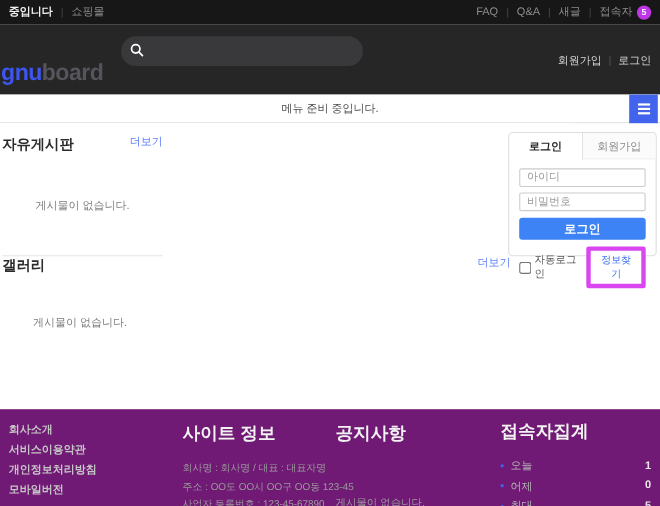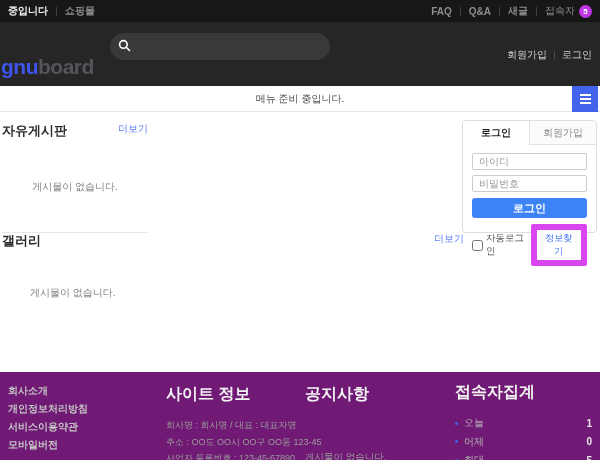--- a/index.html
+++ b/index.html
@@ -5,21 +5,21 @@
   * { margin:0; padding:0; box-sizing:border-box; }
   html,body { width:600px; height:460px; overflow:hidden; background:#fff;
               font-family:"Liberation Sans", sans-serif; }
   .page { position:relative; width:600px; height:460px; background:#fff; }
 
   
   .topbar { position:absolute; left:0; top:0; width:600px; height:22px;
             background:#171717; display:flex; align-items:center;
             justify-content:space-between; padding:0 8px; }
   .topbar .grp { display:flex; align-items:center; height:100%; }
-  .tb-item { font-size:10px; color:#8d8d8d; padding:0 8px; cursor:pointer;font-weight:bold; }
+  .tb-item { font-size:10px; color:#8d8d8d; padding:0 8px; cursor:pointer; }
   .tb-item.first { padding-left:0; }
   .tb-item.strong { color:#f0f0f0; font-weight:bold; }
   .tb-sep { width:1px; height:9px; background:#3d3d3d; }
   .visitor-wrap { display:flex; align-items:center; gap:4px; padding:0 0 0 8px; }
   .visitor-label { font-size:10px; color:#8d8d8d; }
   .badge { min-width:13px; height:13px; border-radius:50%; background:#c136e4;
            color:#fff; font-size:8px; font-weight:bold; display:flex;
            align-items:center; justify-content:center; }
 
   
@@ -86,21 +86,21 @@
   .login-input::placeholder { color:#999; }
   .login-submit { width:100%; height:20px; background:#3d83f5; color:#fff;
                   border:none; border-radius:3px; font-size:11px; font-weight:bold;
                   cursor:pointer; margin-top:1px;
                   font-family:"Liberation Sans", sans-serif; }
   .login-foot { display:flex; align-items:center; justify-content:space-between;
                 margin-top:6px; }
   .auto-wrap { display:flex; align-items:center; gap:3px; cursor:pointer; }
   .auto-wrap input { width:11px; height:11px; margin:0; accent-color:#3d83f5; }
   .auto-label { font-size:9.5px; color:#555; }
-  .find-btn { font-size:9px; color:#3b6ef5; background:#fff; border:6px solid #d946ef;
+  .find-btn { font-size:9px; color:#3b6ef5; background:#fff; border:4px solid #d946ef;
               border-radius:2px; padding:2px 5px; cursor:pointer;
               font-family:"Liberation Sans", sans-serif; }
 
   
   .footer { position:absolute; left:0; top:372px; width:600px; height:88px;
             background:#701a75; }
   .f-col1 { position:absolute; left:8px; top:12px; display:flex;
             flex-direction:column; gap:4px; }
   .f-link { font-size:10px; font-weight:bold; color:#c5c5c5; cursor:pointer; }
   .f-title { font-size:16px; font-weight:bold; color:#f2f2f2; }
@@ -208,22 +208,22 @@
           <button class="find-btn">정보찾기</button>
         </div>
       </div>
     </div>
   </div>
 
   <div class="footer">
 
     <div class="f-col1">
       <span class="f-link">회사소개</span>
+      <span class="f-link">서비스이용약관</span>
       <span class="f-link">개인정보처리방침</span>
-      <span class="f-link">서비스이용약관</span>
       <span class="f-link">모바일버전</span>
     </div>
 
     <div class="f-col2">
       <div class="f-title">사이트 정보</div>
       <div class="lines">
         <span class="f-line">회사명 : 회사명 / 대표 : 대표자명</span>
         <span class="f-line">주소 : OO도 OO시 OO구 OO동 123-45</span>
         <span class="f-line">사업자 등록번호 : 123-45-67890</span>
 

